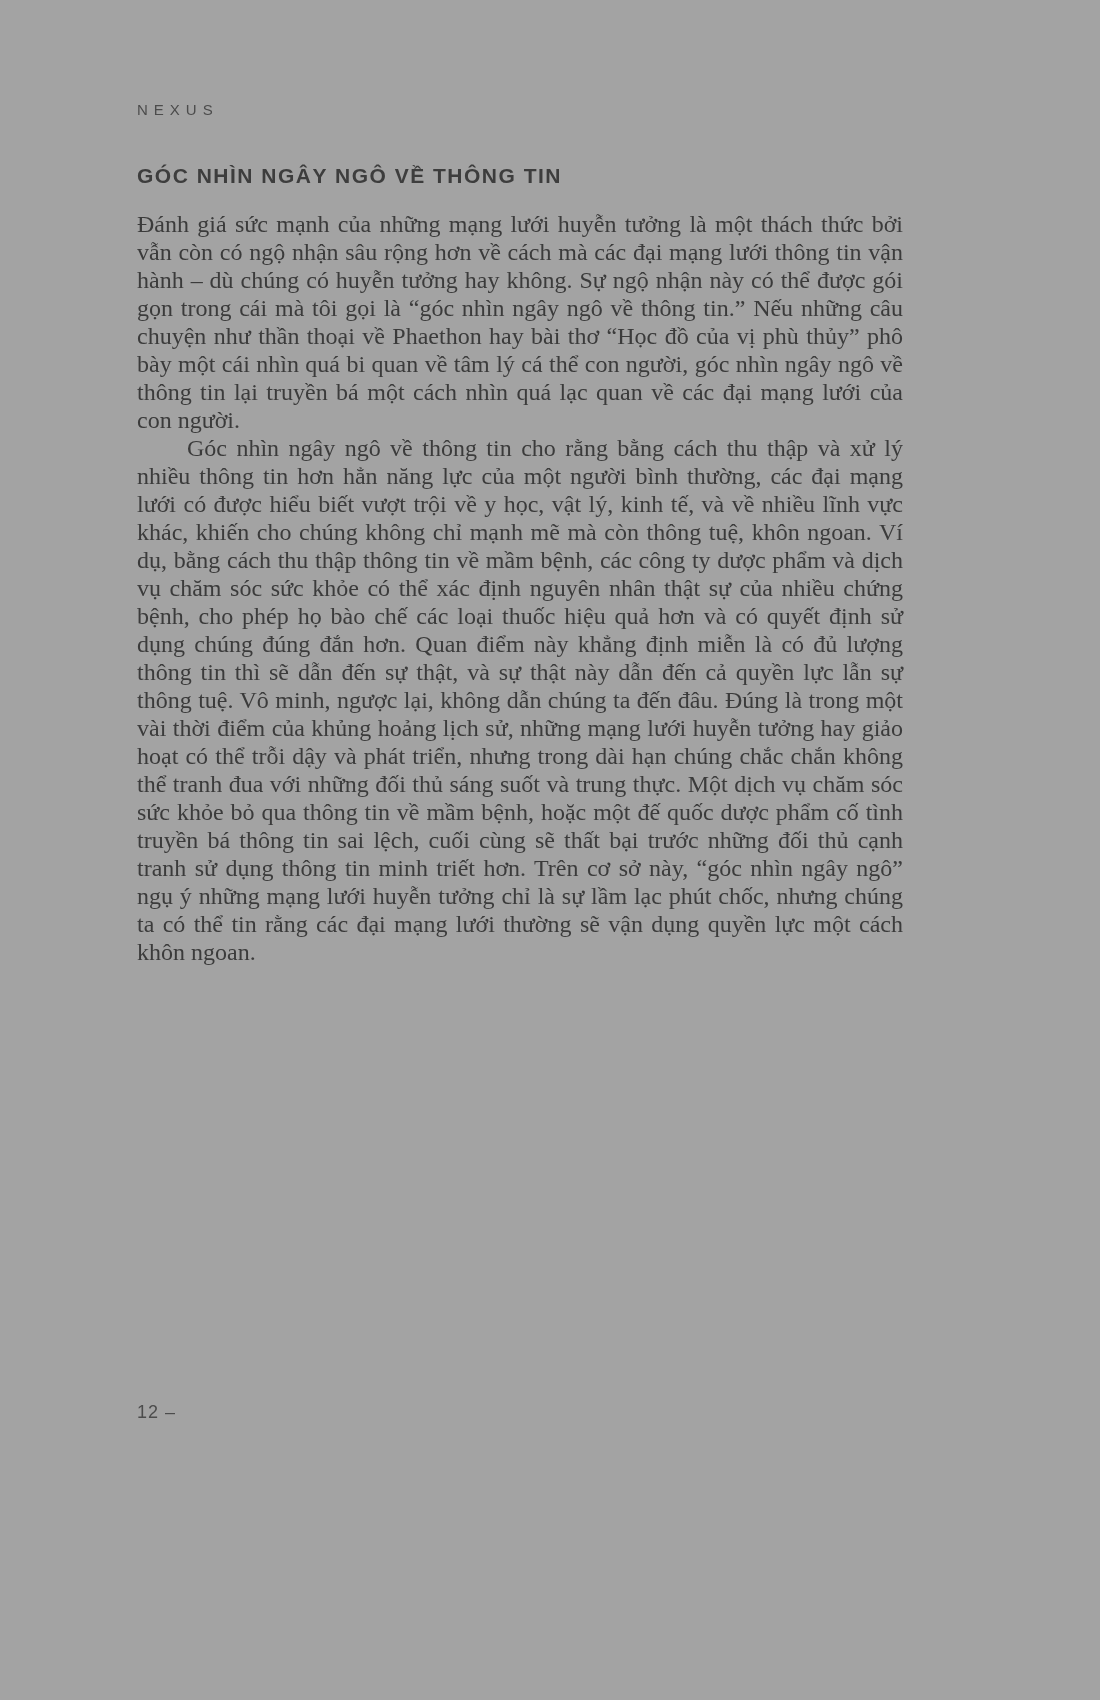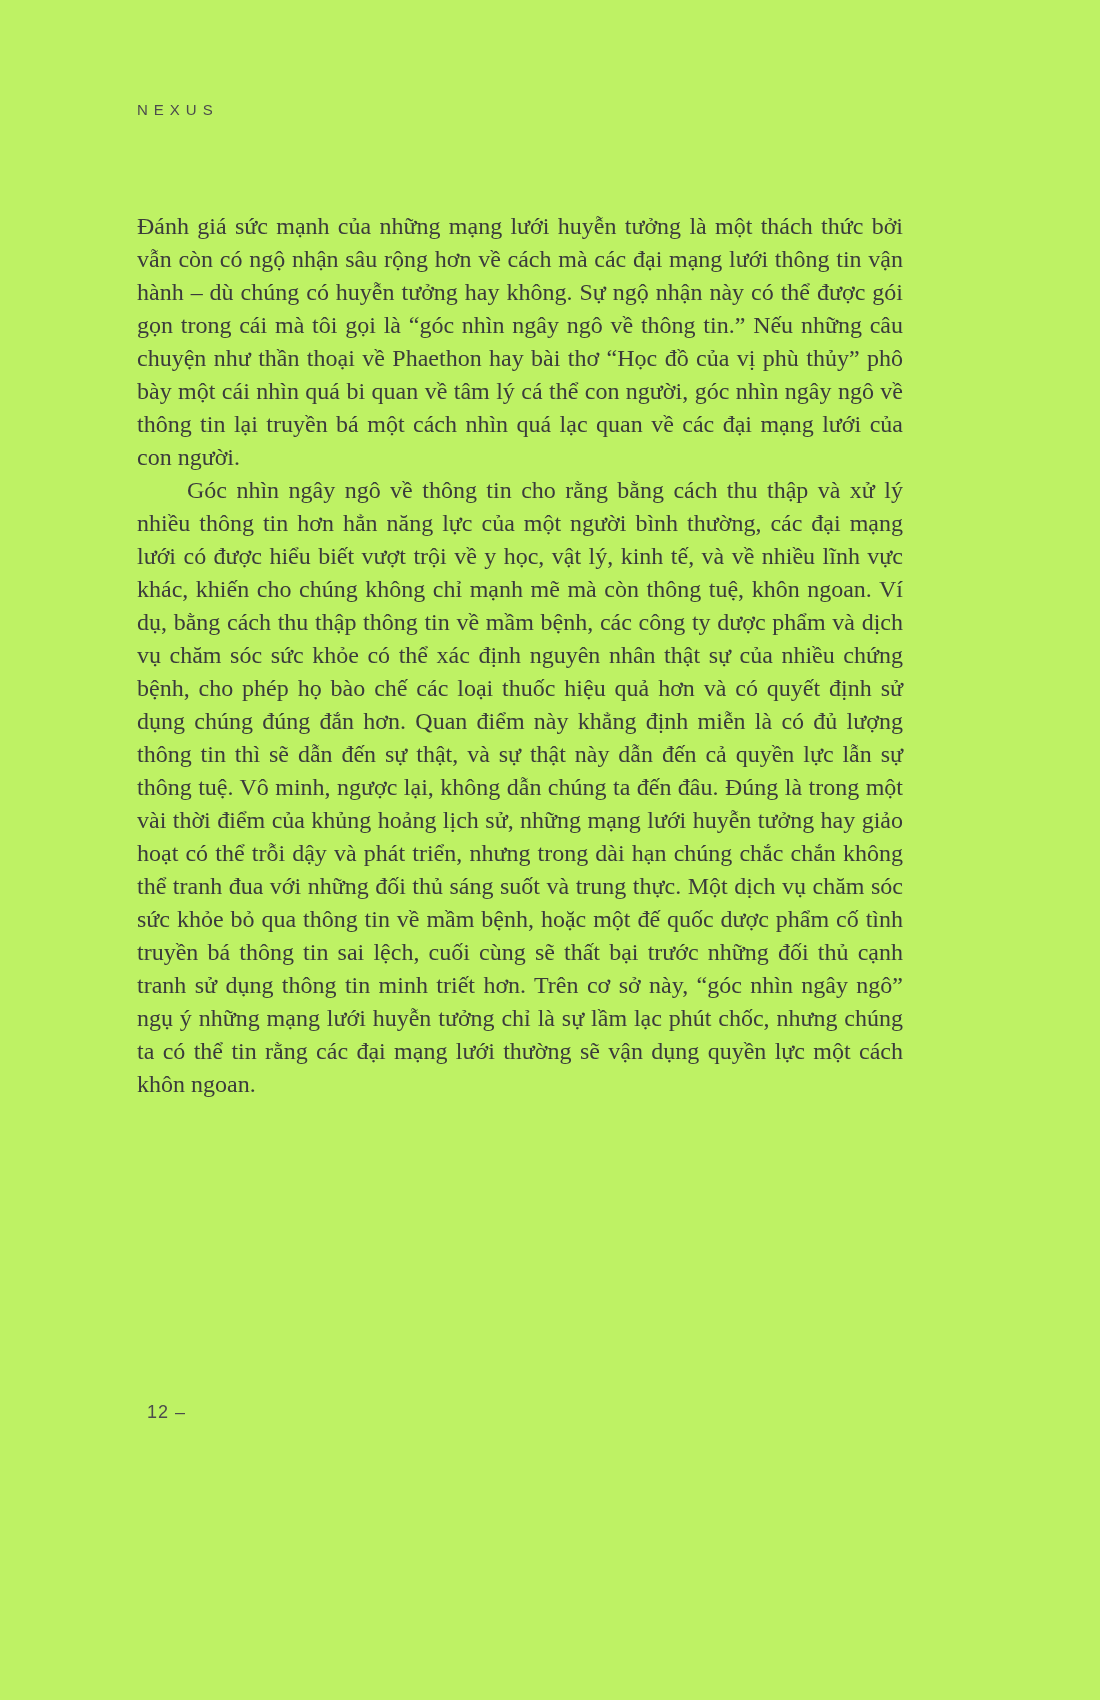--- a/index.html
+++ b/index.html
@@ -4,21 +4,21 @@
 <style>
   html, body {
     margin: 0;
     padding: 0;
     background: #ffffff;
   }
   .page {
     position: relative;
     width: 1100px;
     height: 1700px;
-    background: #bef264;
+    background: #a3a3a3;
     overflow: hidden;
     font-family: "Liberation Serif", serif;
     color: #3b3b3b;
   }
   .running-head {
     position: absolute;
     top: 101px;
     left: 137px;
     font-family: "Liberation Sans", sans-serif;
     font-size: 15px;
@@ -35,47 +35,48 @@
     letter-spacing: 1.5px;
     color: #3d3d3d;
     font-weight: 600;
   }
   .body-text {
     position: absolute;
     top: 210px;
     left: 137px;
     width: 766px;
     font-size: 24px;
-    line-height: 33px;
+    line-height: 28px;
     text-align: justify;
     color: #3b3b3b;
   }
   .body-text p {
     margin: 0;
   }
   .body-text p.indented {
     text-indent: 50px;
   }
   .page-number {
     position: absolute;
     top: 1402px;
-    left: 147px;
+    left: 137px;
     font-family: "Liberation Sans", sans-serif;
     font-size: 18px;
     color: #4c4c4c;
     letter-spacing: 1px;
   }
 </style>
 </head>
 <body>
 
 <div class="page">
 
   <div class="running-head">NEXUS</div>
 
+  <div class="section-heading">GÓC NHÌN NGÂY NGÔ VỀ THÔNG TIN</div>
 
   <div class="body-text">
     <p>Đánh giá sức mạnh của những mạng lưới huyễn tưởng là một thách thức bởi vẫn còn có ngộ nhận sâu rộng hơn về cách mà các đại mạng lưới thông tin vận hành – dù chúng có huyễn tưởng hay không. Sự ngộ nhận này có thể được gói gọn trong cái mà tôi gọi là “góc nhìn ngây ngô về thông tin.” Nếu những câu chuyện như thần thoại về Phaethon hay bài thơ “Học đồ của vị phù thủy” phô bày một cái nhìn quá bi quan về tâm lý cá thể con người, góc nhìn ngây ngô về thông tin lại truyền bá một cách nhìn quá lạc quan về các đại mạng lưới của con người.</p>
     <p class="indented">Góc nhìn ngây ngô về thông tin cho rằng bằng cách thu thập và xử lý nhiều thông tin hơn hẳn năng lực của một người bình thường, các đại mạng lưới có được hiểu biết vượt trội về y học, vật lý, kinh tế, và về nhiều lĩnh vực khác, khiến cho chúng không chỉ mạnh mẽ mà còn thông tuệ, khôn ngoan. Ví dụ, bằng cách thu thập thông tin về mầm bệnh, các công ty dược phẩm và dịch vụ chăm sóc sức khỏe có thể xác định nguyên nhân thật sự của nhiều chứng bệnh, cho phép họ bào chế các loại thuốc hiệu quả hơn và có quyết định sử dụng chúng đúng đắn hơn. Quan điểm này khẳng định miễn là có đủ lượng thông tin thì sẽ dẫn đến sự thật, và sự thật này dẫn đến cả quyền lực lẫn sự thông tuệ. Vô minh, ngược lại, không dẫn chúng ta đến đâu. Đúng là trong một vài thời điểm của khủng hoảng lịch sử, những mạng lưới huyễn tưởng hay giảo hoạt có thể trỗi dậy và phát triển, nhưng trong dài hạn chúng chắc chắn không thể tranh đua với những đối thủ sáng suốt và trung thực. Một dịch vụ chăm sóc sức khỏe bỏ qua thông tin về mầm bệnh, hoặc một đế quốc dược phẩm cố tình truyền bá thông tin sai lệch, cuối cùng sẽ thất bại trước những đối thủ cạnh tranh sử dụng thông tin minh triết hơn. Trên cơ sở này, “góc nhìn ngây ngô” ngụ ý những mạng lưới huyễn tưởng chỉ là sự lầm lạc phút chốc, nhưng chúng ta có thể tin rằng các đại mạng lưới thường sẽ vận dụng quyền lực một cách khôn ngoan.</p>
   </div>
 
   <div class="page-number">12 –</div>
 
 </div>
 

